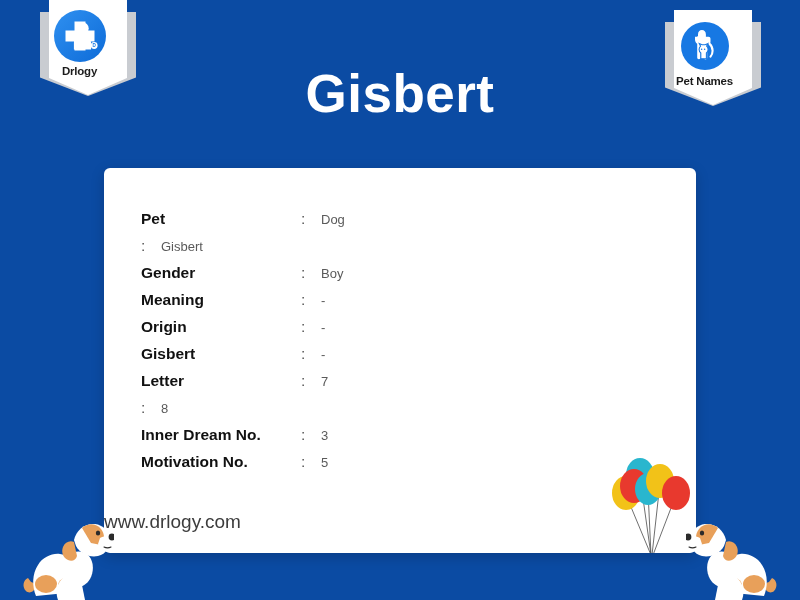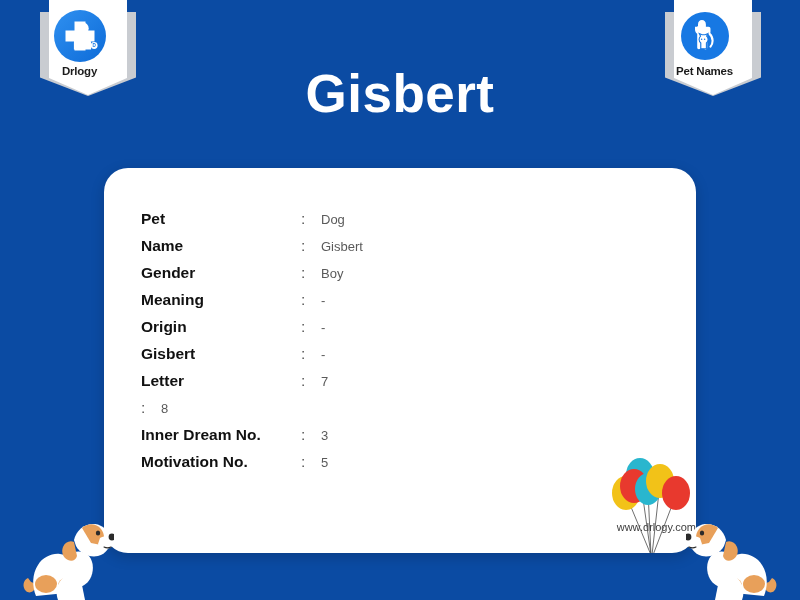--- a/index.html
+++ b/index.html
@@ -12,21 +12,21 @@
   }
 
   
   .ribbon {
     position:absolute;
     top:0;
     width:78px;
     z-index:5;
   }
   .ribbon-left  { left:49px; }
-  .ribbon-right { left:674px; }
+  .ribbon-right { left:674px;margin-top:10px; }
 
   .ribbon-shadow {
     position:absolute;
     top:12px;
     left:-9px;
     width:96px;
     height:84px;
     background:#c9ccd1;
     clip-path:polygon(0 0, 100% 0, 100% 78%, 50% 100%, 0 78%);
     z-index:0;
@@ -66,21 +66,21 @@
   }
 
   
   .card {
     position:absolute;
     left:104px;
     top:168px;
     width:592px;
     height:385px;
     background:#ffffff;
-    border-radius:24px;
+    border-radius:6px;
     box-shadow:0 4px 14px rgba(0,0,0,0.18);
     z-index:3;
     overflow:hidden;
   }
 
   .detail-list {
     position:absolute;
     left:37px;
     top:42px;
     width:420px;
@@ -104,22 +104,22 @@
   }
   .detail-value {
     font-size:13px;
     color:#5a5a5a;
   }
 
   .card-footer {
     position:absolute;
     left:0; right:0;
     bottom:20px;
-    text-align:right;
-    font-size:11px;
+    text-align:left;
+    font-size:19px;
     color:#3d3d3d;
   }
 
   
   .balloons {
     position:absolute;
     right:-4px;
     bottom:-6px;
     width:104px;
     height:108px;
@@ -185,21 +185,20 @@
 
   <div class="detail-list">
 
     <div class="detail-row">
       <span class="detail-label">Pet</span>
       <span class="detail-colon">:</span>
       <span class="detail-value">Dog</span>
     </div>
 
     <div class="detail-row">
-      <span class="detail-label">Name</span>
       <span class="detail-colon">:</span>
       <span class="detail-value">Gisbert</span>
     </div>
 
     <div class="detail-row">
       <span class="detail-label">Gender</span>
       <span class="detail-colon">:</span>
       <span class="detail-value">Boy</span>
     </div>
 

